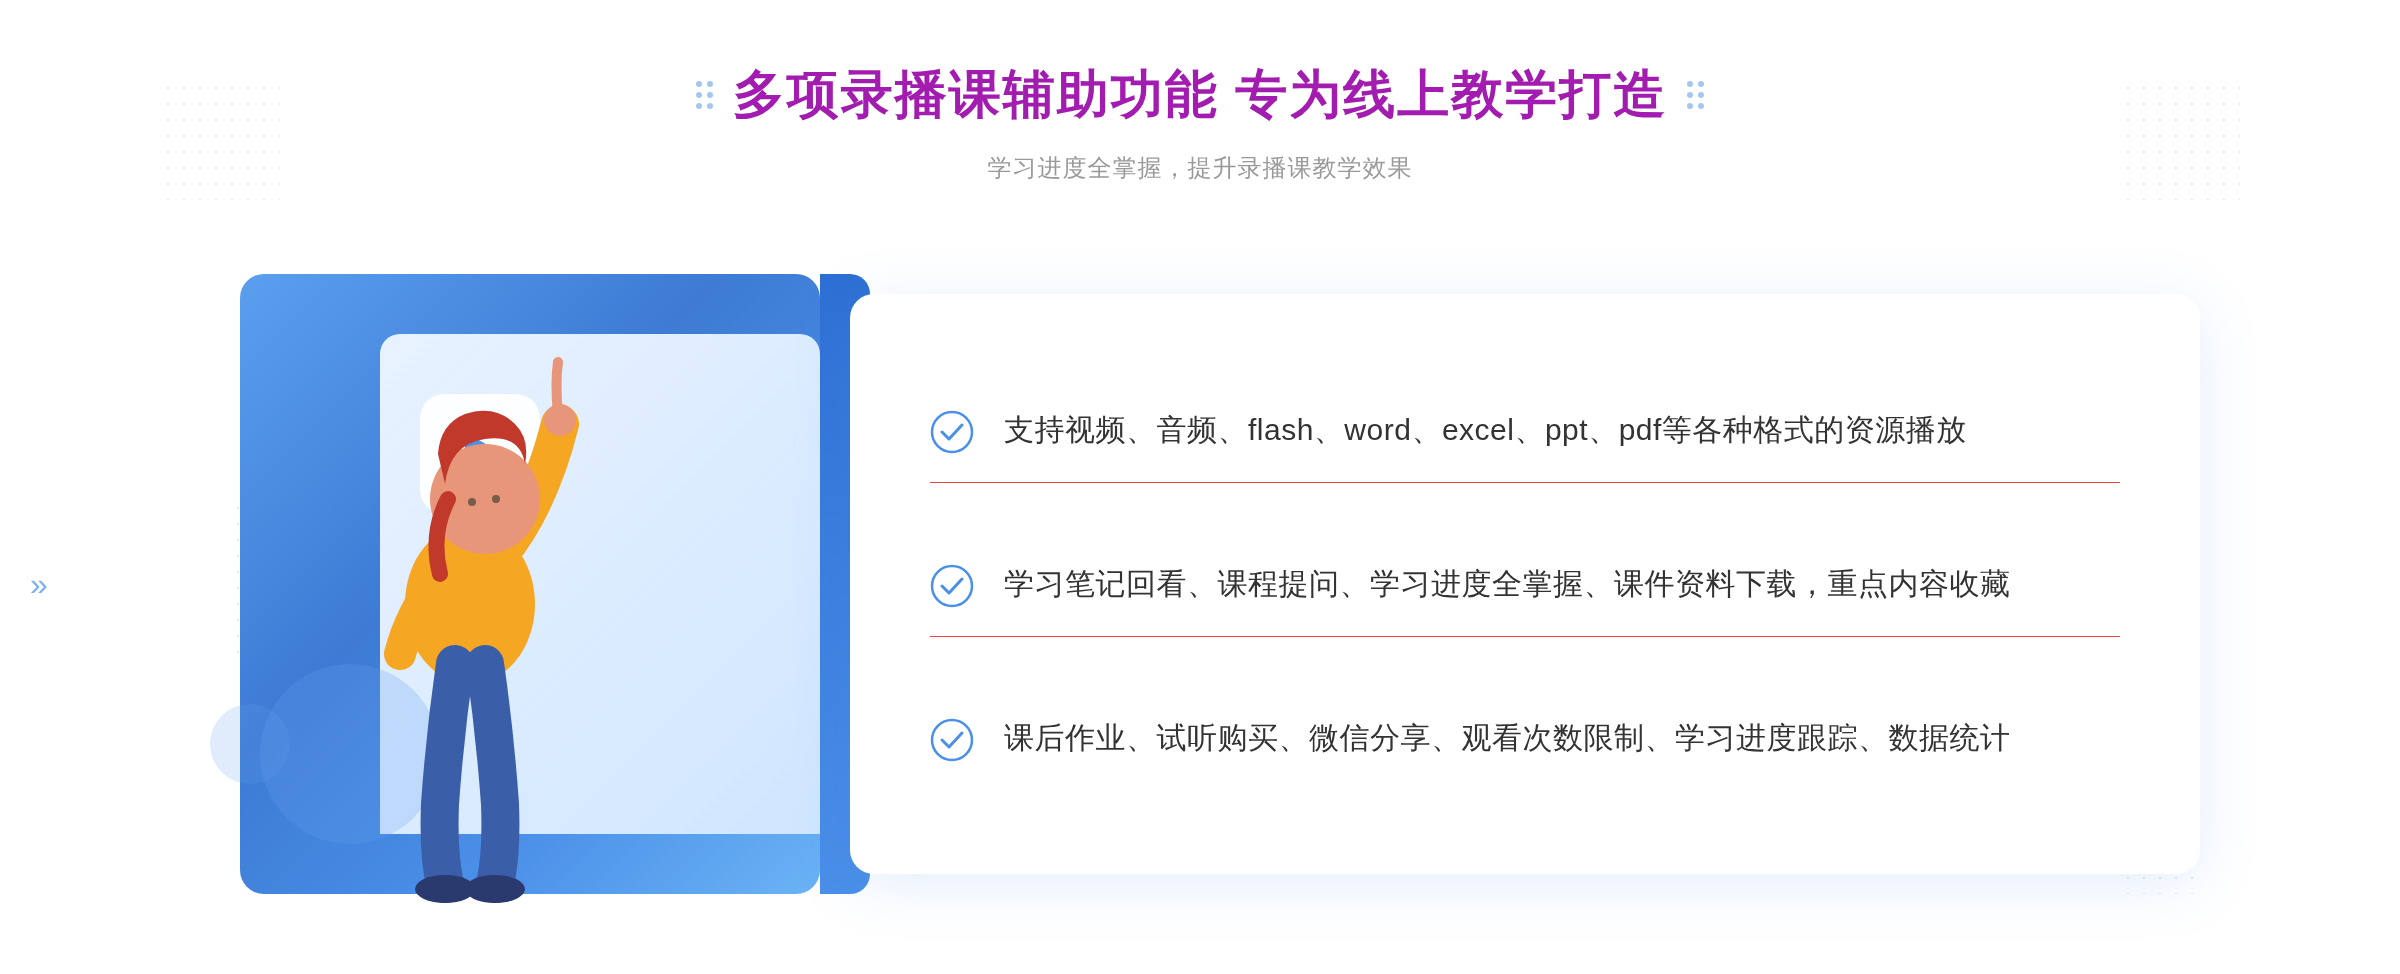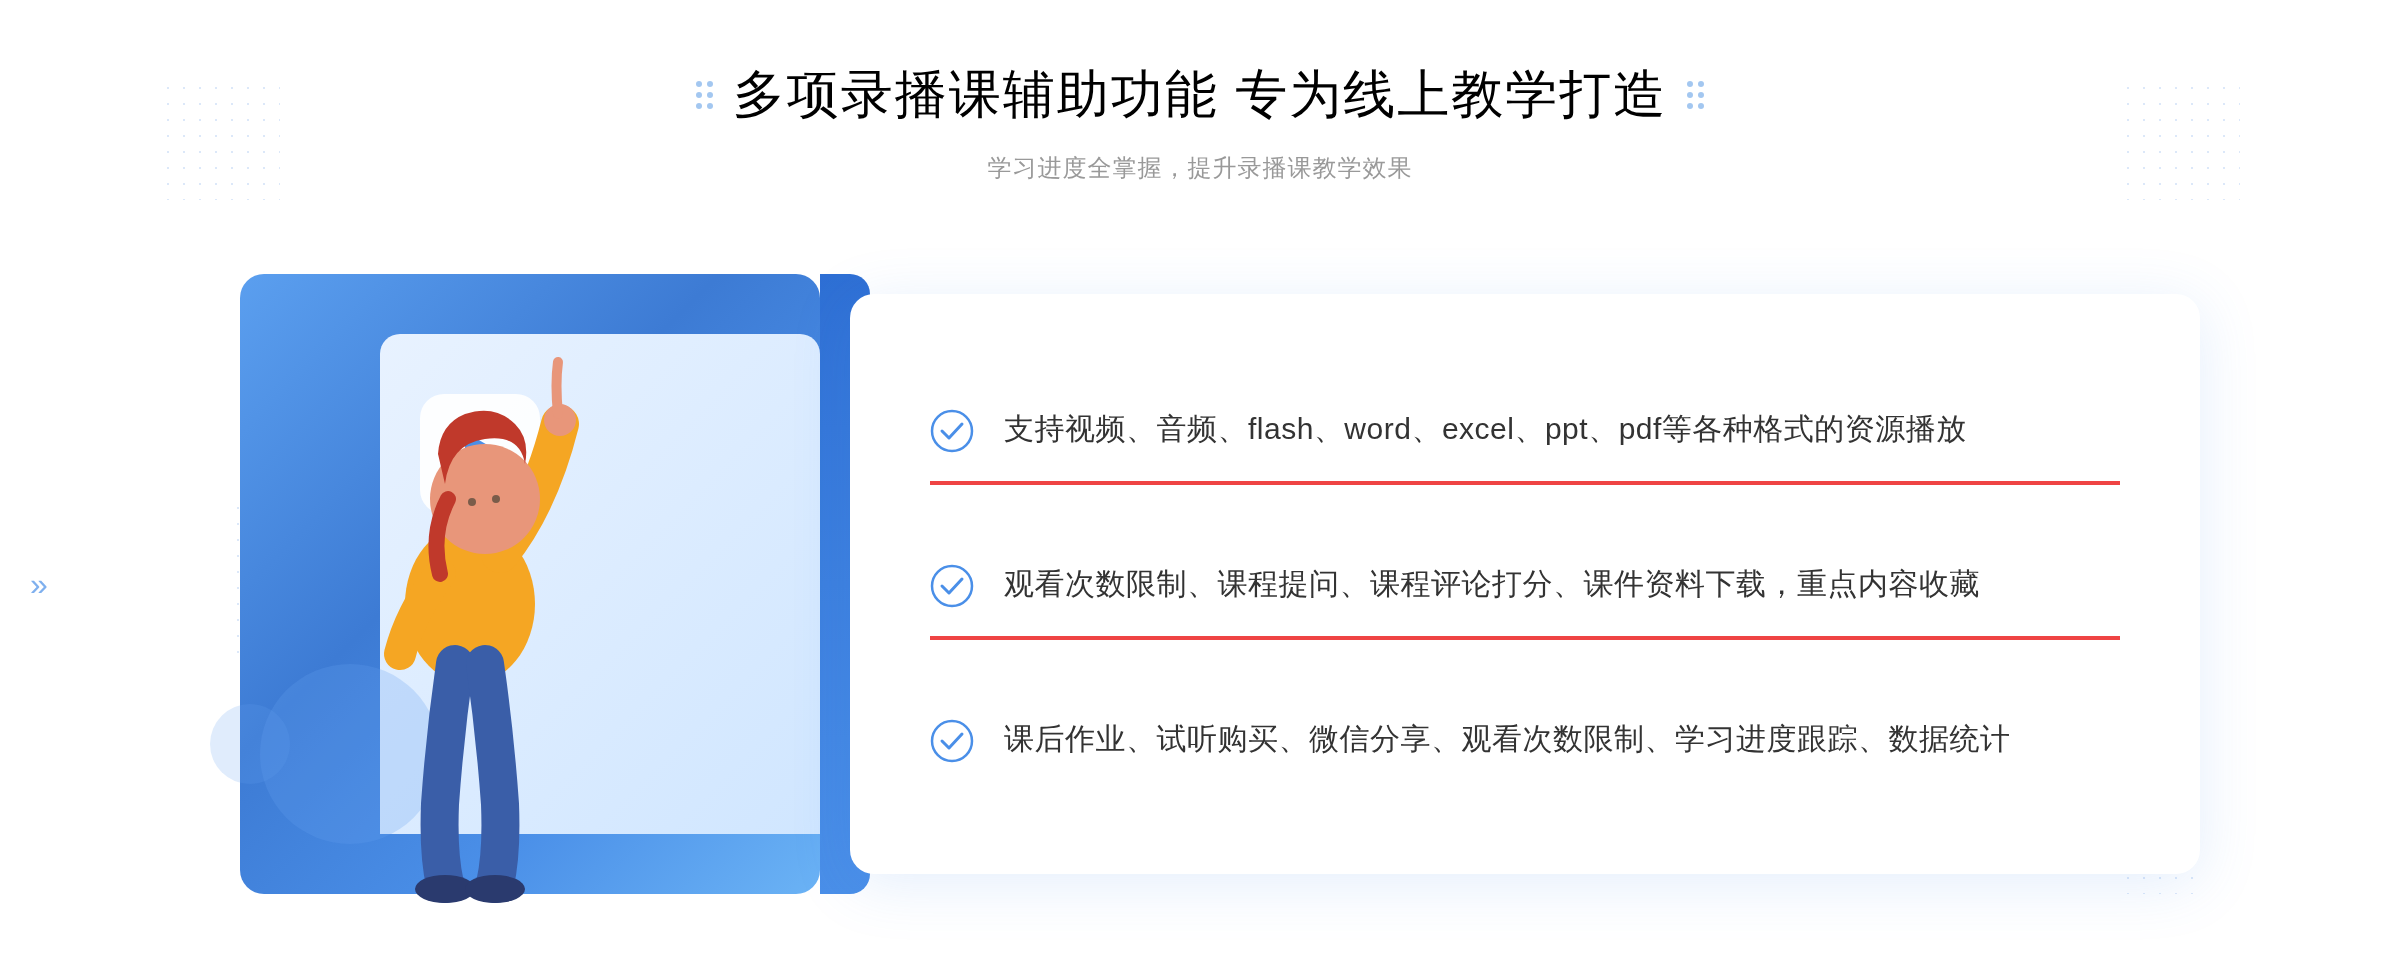--- a/index.html
+++ b/index.html
@@ -92,22 +92,22 @@
 
     .title-dot {
       width: 6px;
       height: 6px;
       border-radius: 50%;
       background: #4a90e2;
     }
 
     .main-title {
       font-size: 52px;
-      font-weight: 400;
-      color: #000000;
+      font-weight: 700;
+      color: #a21caf;
       letter-spacing: 2px;
     }
 
     .subtitle {
       font-size: 24px;
       color: #999;
       margin-top: 22px;
       font-weight: 400;
       letter-spacing: 1px;
     }
@@ -267,21 +267,21 @@
       display: flex;
       flex-direction: column;
       justify-content: space-around;
     }
 
     .feature-item {
       display: flex;
       align-items: flex-start;
       gap: 30px;
       padding: 28px 0;
-      border-bottom: 4px solid #ef4444;
+      border-bottom: 1px solid #ef4444;
     }
 
     .feature-item:last-child {
       border-bottom: none;
     }
 
     .check-icon {
       width: 44px;
       height: 44px;
       flex-shrink: 0;
@@ -423,21 +423,21 @@
       </div>
 
 
       <div class="feature-item">
         <div class="check-icon">
           <svg viewBox="0 0 44 44" xmlns="http://www.w3.org/2000/svg">
             <circle cx="22" cy="22" r="20" fill="none" stroke="#4a8fe8" stroke-width="2.5"></circle>
             <polyline points="12,22 19,29 32,15" fill="none" stroke="#4a8fe8" stroke-width="3" stroke-linecap="round" stroke-linejoin="round"></polyline>
           </svg>
         </div>
-        <span class="feature-text">观看次数限制、课程提问、课程评论打分、课件资料下载，重点内容收藏</span>
+        <span class="feature-text">学习笔记回看、课程提问、学习进度全掌握、课件资料下载，重点内容收藏</span>
       </div>
 
       <div class="feature-item">
         <div class="check-icon">
           <svg viewBox="0 0 44 44" xmlns="http://www.w3.org/2000/svg">
             <circle cx="22" cy="22" r="20" fill="none" stroke="#4a8fe8" stroke-width="2.5"></circle>
             <polyline points="12,22 19,29 32,15" fill="none" stroke="#4a8fe8" stroke-width="3" stroke-linecap="round" stroke-linejoin="round"></polyline>
           </svg>
         </div>
         <span class="feature-text">课后作业、试听购买、微信分享、观看次数限制、学习进度跟踪、数据统计</span>

